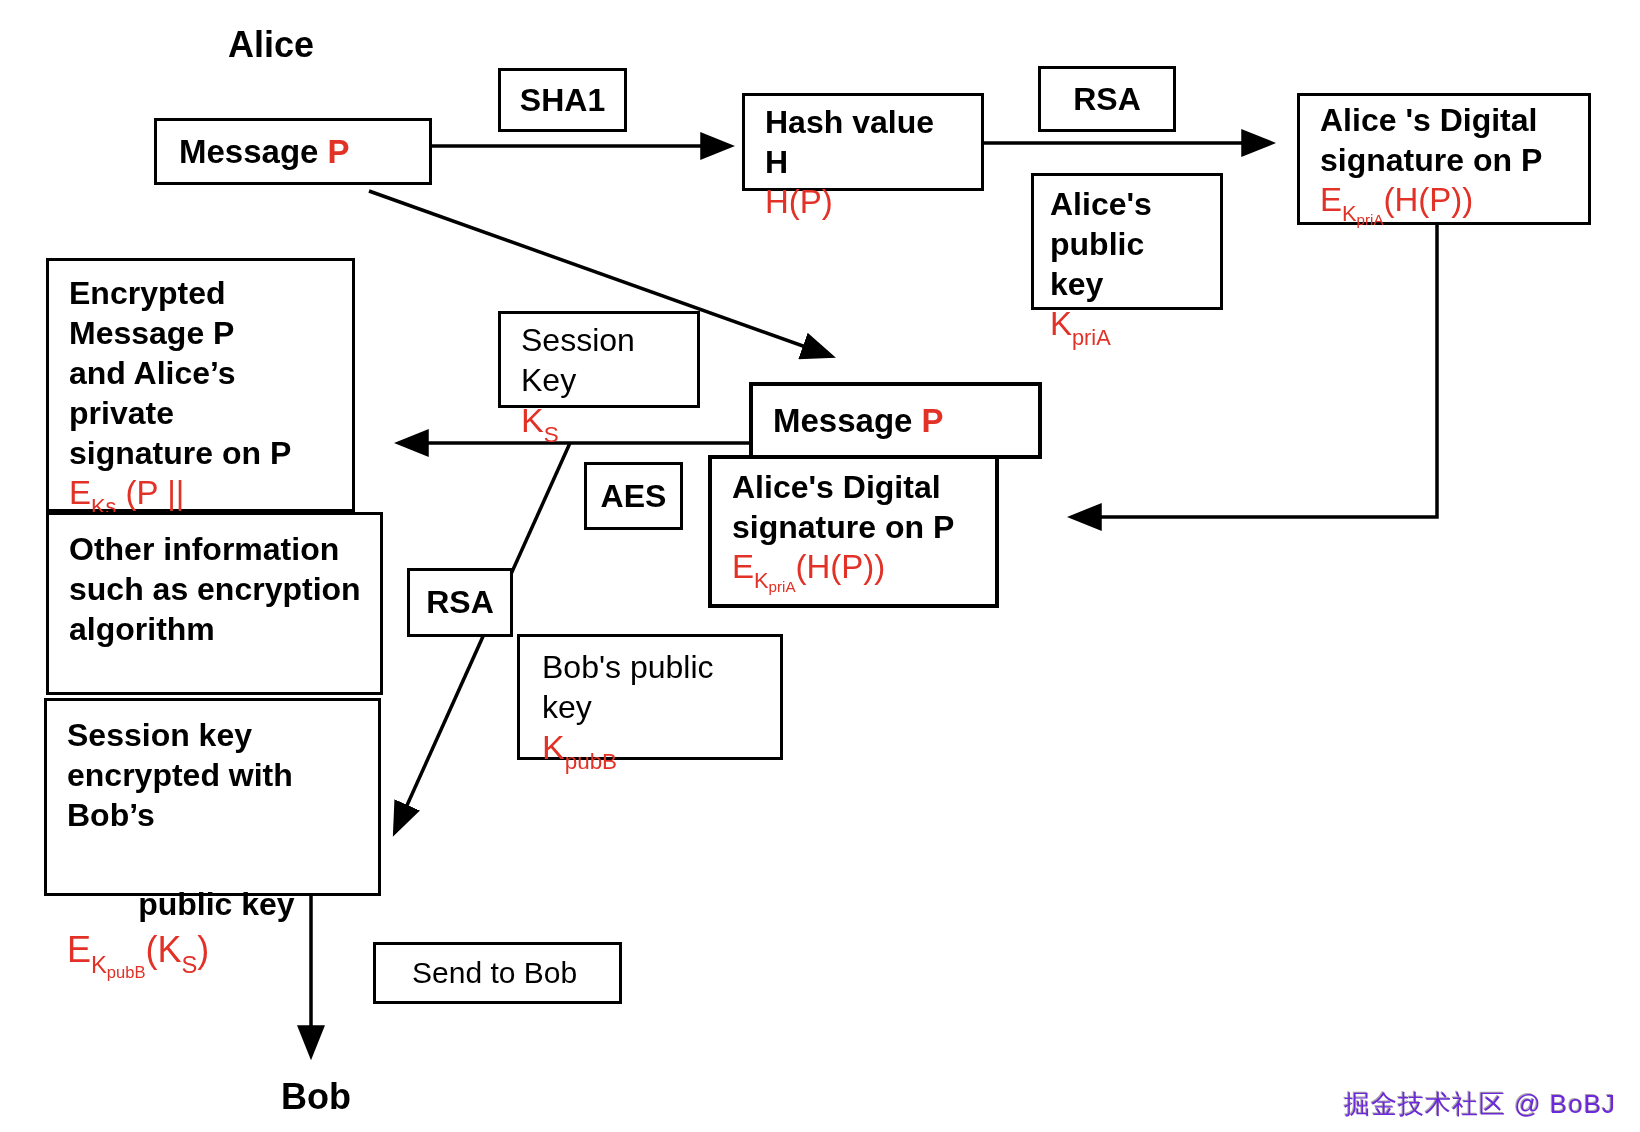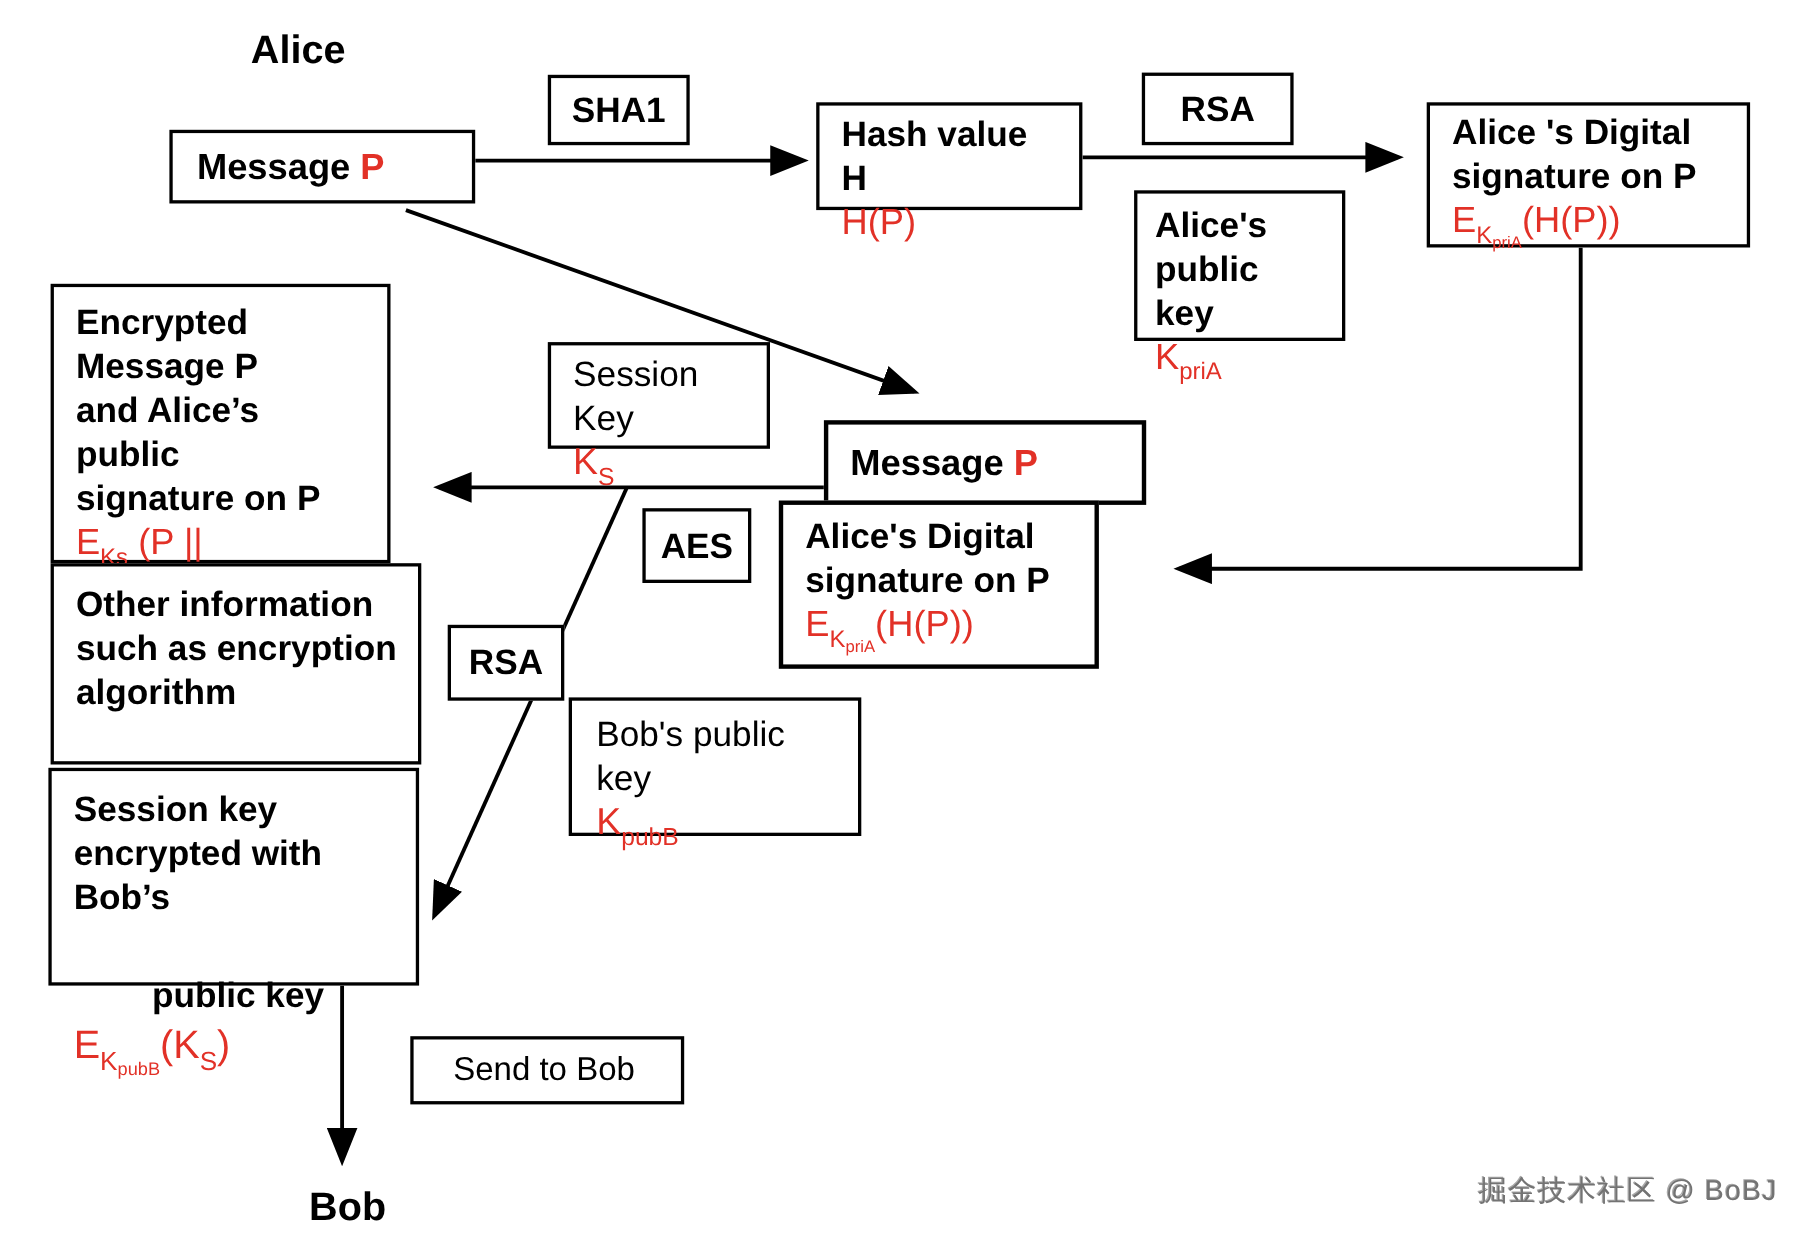--- a/index.html
+++ b/index.html
@@ -19,22 +19,22 @@
   .vcenter { display:flex; align-items:center; }
   .red { color:#e23127; }
   .formula { color:#e23127; font-weight:normal; white-space:pre-wrap; }
   .formula span { line-height:1; }
   .fs1 { font-size:.66em; vertical-align:-.45em; }
   .fs2 { font-size:.46em; vertical-align:-.95em; }
   .regular { font-weight:normal; }
   .heading { position:absolute; font-weight:bold; font-size:36px; z-index:2; }
   .thick { border-width:4px; }
   .watermark {
-    position:absolute; right:24px; bottom:32px; z-index:3;
-    font-size:26px; color:#737373; letter-spacing:1px;
+    position:absolute; right:24px; bottom:10px; z-index:3;
+    font-size:26px; color:#6d28d9; letter-spacing:1px;
     text-shadow:-1px -1px 0 #a8a8a8, 1px 1px 1px #ffffff;
   }
   svg path, svg polyline { fill:none; stroke:#000; stroke-width:3.5; }
 </style>
 </head>
 <body>
 
 <div class="stage">
 
   <svg class="layer" viewBox="0 0 1640 1132">
@@ -88,21 +88,21 @@
     <div class="inner" style="padding-top:8px; padding-left:16px;">
       <div class="line">Alice's</div>
       <div class="line">public key</div>
       <div class="line formula" style="font-size:33px;"><span>K</span><span class="fs1">priA</span></div>
     </div>
   </div>
 
   <div class="box" style="left:46px; top:258px; width:309px; height:254px;">
     <div class="inner" style="padding-top:12px;">
       <div class="line">Encrypted  Message P</div>
-      <div class="line">and Alice’s public</div>
+      <div class="line">and Alice’s private</div>
       <div class="line">signature on P</div>
       <div class="line formula" style="font-size:33px;"><span>E</span><span class="fs1">Ks</span><span> (P || E</span><span class="fs1">K</span><span class="fs2">priA</span><span>(H(P)))</span></div>
     </div>
   </div>
 
   <div class="box" style="left:46px; top:512px; width:337px; height:183px;">
     <div class="inner" style="padding-top:14px;">
       <div class="line">Other information</div>
       <div class="line">such as encryption</div>
       <div class="line">algorithm</div>

